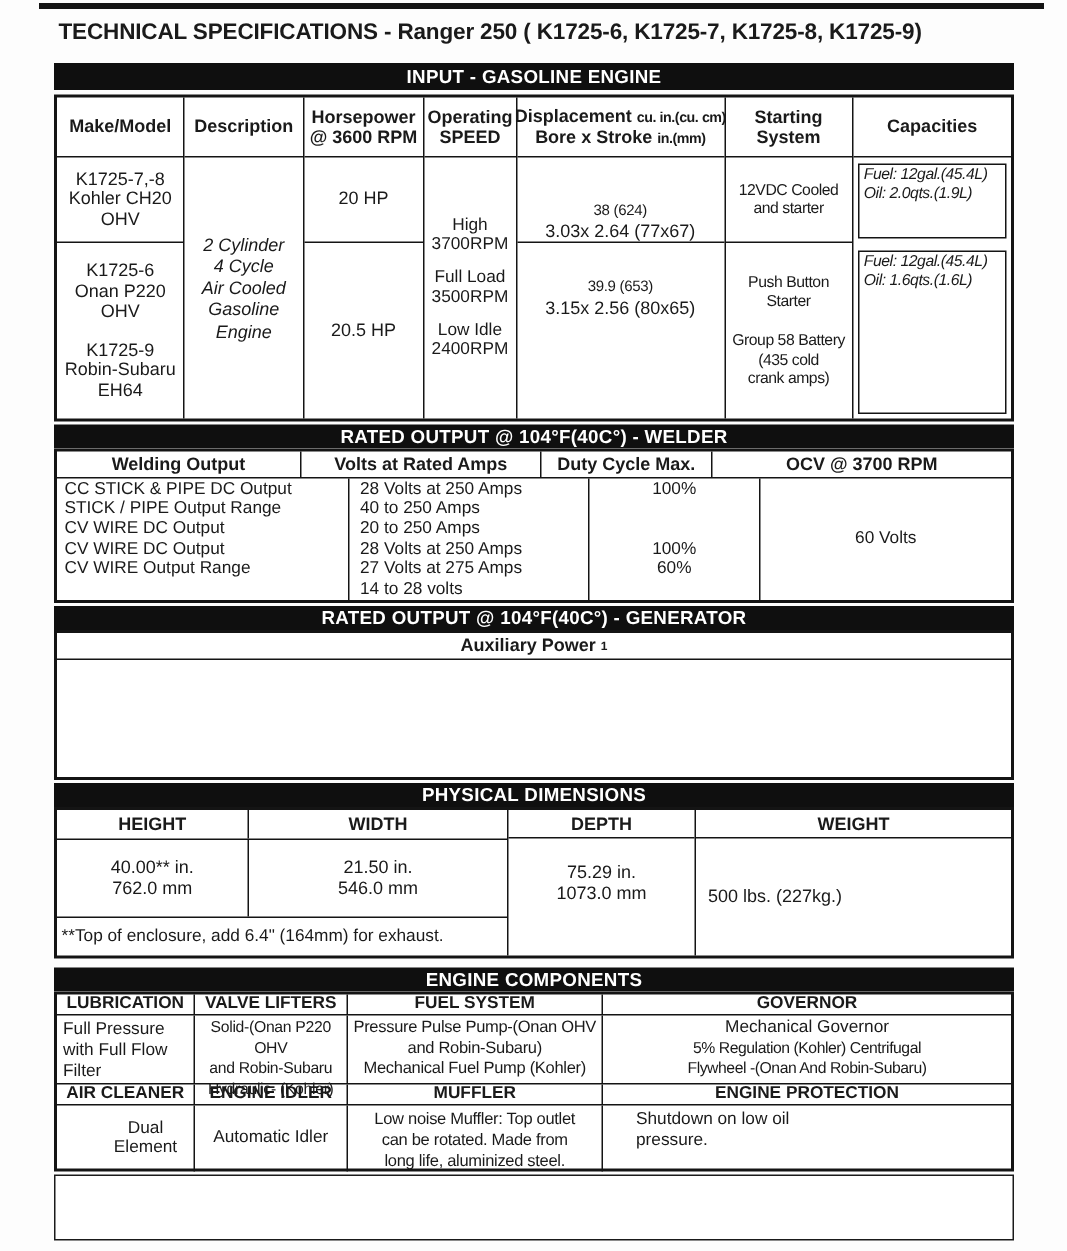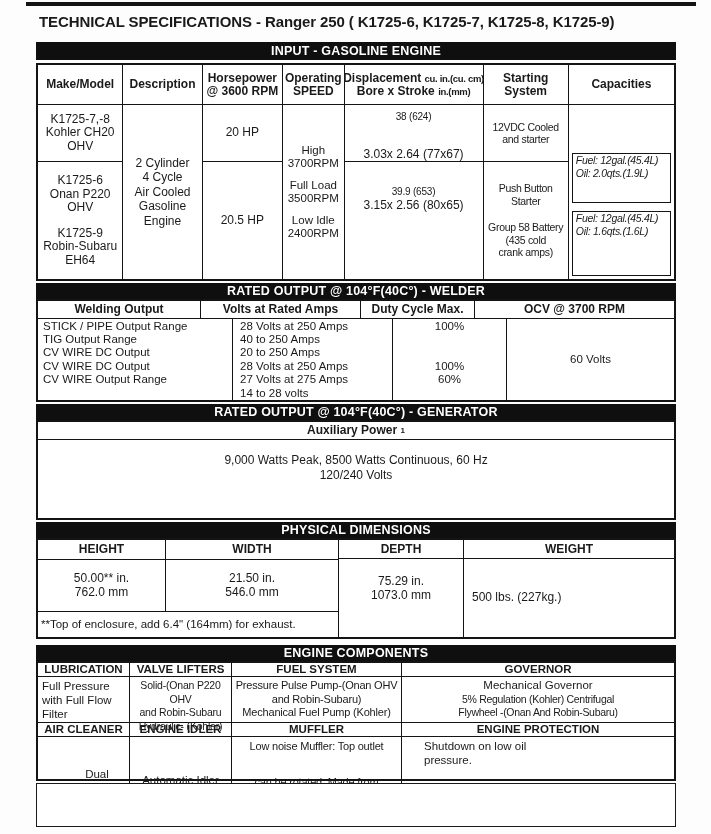--- a/index.html
+++ b/index.html
@@ -50,21 +50,21 @@
       <div>OHV</div>
       <div style="height:12px;"></div>
       <div>K1725-9</div>
       <div>Robin-Subaru</div>
       <div>EH64</div>
     </div>
   </div>
 
   <div class="col br" style="width:80px;">
     <div class="hc bb" style="height:40px;">Description</div>
-    <div class="cell" style="flex:1;line-height:14.5px;">
+    <div class="cell" style="flex:1;line-height:14.5px;font-style:italic;">
       <div>2 Cylinder</div>
       <div>4 Cycle</div>
       <div>Air Cooled</div>
       <div>Gasoline</div>
       <div>Engine</div>
     </div>
   </div>
 
   <div class="col br" style="width:81px;">
     <div class="hc bb" style="height:40px;">
@@ -94,21 +94,21 @@
         <div>2400RPM</div>
       </div>
     </div>
   </div>
 
   <div class="col br" style="width:139px;">
     <div class="hc bb" style="height:40px;">
       <div class="nw"><span>Displacement</span> <span class="smb">cu. in.(cu. cm)</span></div>
       <div class="nw"><span>Bore x Stroke</span> <span class="smb">in.(mm)</span></div>
     </div>
-    <div class="cell bb" style="height:57px;justify-content:space-between;padding-top:5px;">
+    <div class="cell bb" style="height:57px;justify-content:flex-end;padding-top:5px;">
       <div class="sm">38 (624)</div>
       <div>3.03x 2.64 (77x67)</div>
     </div>
     <div class="cell" style="flex:1;justify-content:flex-start;padding-top:23px;">
       <div class="sm">39.9 (653)</div>
       <div>3.15x 2.56 (80x65)</div>
     </div>
   </div>
 
   <div class="col br" style="width:86px;">
@@ -123,21 +123,21 @@
     <div class="cell cond" style="flex:1;">
       <div>Push Button</div>
       <div>Starter</div>
       <div style="height:14px;"></div>
       <div>Group 58 Battery</div>
       <div>(435 cold</div>
       <div>crank amps)</div>
     </div>
   </div>
 
-  <div class="col" style="width:106px;gap:44px;">
+  <div class="col" style="width:106px;">
     <div class="hc bb" style="height:40px;">Capacities</div>
     <div style="flex:1;position:relative;">
       <div class="capbox cond" style="top:4px;height:50px;">
         <div>Fuel: 12gal.(45.4L)</div>
         <div>Oil: 2.0qts.(1.9L)</div>
       </div>
       <div class="capbox cond" style="top:62px;bottom:3px;">
         <div>Fuel: 12gal.(45.4L)</div>
         <div>Oil: 1.6qts.(1.6L)</div>
       </div>
@@ -149,22 +149,22 @@
 
 <div class="tbl" style="top:299px;height:103px;flex-direction:column;">
   <div style="display:flex;height:19px;" class="bb">
     <div class="hc br" style="width:163px;">Welding Output</div>
     <div class="hc br" style="width:160px;">Volts at Rated Amps</div>
     <div class="hc br" style="width:114px;">Duty Cycle Max.</div>
     <div class="hc" style="flex:1;">OCV @ 3700 RPM</div>
   </div>
   <div style="display:flex;flex:1;">
     <div class="col br" style="width:195px;padding:1px 0 0 5px;">
+      <div class="wrow">CC  STICK &amp; PIPE  DC Output</div>
       <div class="wrow">STICK / PIPE  Output Range</div>
-      <div class="wrow">TIG Output Range</div>
       <div class="wrow">CV WIRE DC Output</div>
       <div class="wrow">CV WIRE DC Output</div>
       <div class="wrow">CV WIRE Output Range</div>
     </div>
     <div class="col br" style="width:160px;padding:1px 0 0 7px;">
       <div class="wrow">28 Volts at 250 Amps</div>
       <div class="wrow">40 to 250 Amps</div>
       <div class="wrow">20 to 250 Amps</div>
       <div class="wrow">28 Volts at 250 Amps</div>
       <div class="wrow">27 Volts at 275 Amps</div>
@@ -181,38 +181,34 @@
     <div class="cell" style="flex:1;font-size:11.5px;">60 Volts</div>
   </div>
 </div>
 
 <div class="bar" style="top:404px;height:16px;">RATED OUTPUT @ 104°F(40C°) - GENERATOR</div>
 
 <div class="tbl" style="top:420px;height:100px;flex-direction:column;">
   <div class="hc bb" style="height:18px;flex-direction:row;">
     <span>Auxiliary Power</span>&nbsp;<sup style="font-size:8px;">1</sup>
   </div>
-  <div class="cell" style="flex:1;justify-content:flex-start;padding-top:13px;line-height:15px;">
-    <div>9,000 Watts Peak, 8500 Watts Continuous, 60 Hz</div>
-    <div>120/240 Volts</div>
-  </div>
 </div>
 
 <div class="bar" style="top:522px;height:16px;">PHYSICAL DIMENSIONS</div>
 
 <div class="tbl" style="top:538px;height:101px;">
 
   <div class="col br" style="width:301px;">
     <div style="display:flex;height:19px;" class="bb">
       <div class="hc br" style="width:128px;">HEIGHT</div>
       <div class="hc" style="flex:1;">WIDTH</div>
     </div>
     <div style="display:flex;height:51px;" class="bb">
       <div class="cell br" style="width:128px;">
-        <div>50.00** in.</div>
+        <div>40.00** in.</div>
         <div>762.0 mm</div>
       </div>
       <div class="cell" style="flex:1;">
         <div>21.50 in.</div>
         <div>546.0 mm</div>
       </div>
     </div>
     <div class="cell left" style="flex:1;justify-content:center;padding-left:3px;font-size:11.5px;">**Top of enclosure, add 6.4" (164mm) for exhaust.</div>
   </div>
 
@@ -266,21 +262,21 @@
   <div style="display:flex;height:13px;" class="bb">
     <div class="hc br" style="width:92px;font-size:11.5px;">AIR CLEANER</div>
     <div class="hc br" style="width:102px;font-size:11.5px;">ENGINE IDLER</div>
     <div class="hc br" style="width:170px;font-size:11.5px;">MUFFLER</div>
     <div class="hc" style="flex:1;font-size:11.5px;">ENGINE PROTECTION</div>
   </div>
 
   <div style="display:flex;flex:1;">
     <div class="cell br" style="width:92px;font-size:11.5px;padding-left:27px;">Dual Element</div>
     <div class="cell br" style="width:102px;font-size:11.5px;">Automatic Idler</div>
-    <div class="cell br" style="width:170px;justify-content:flex-start;padding-top:3px;font-size:11px;letter-spacing:-0.2px;line-height:13.8px;gap:22px;">
+    <div class="cell br" style="width:170px;justify-content:flex-start;padding-top:3px;font-size:11px;letter-spacing:-0.2px;line-height:13.8px;">
       <div>Low noise Muffler: Top outlet</div>
       <div>can be rotated. Made from</div>
       <div>long life, aluminized steel.</div>
     </div>
     <div class="cell left" style="flex:1;justify-content:flex-start;padding:3px 0 0 22px;font-size:11.5px;line-height:13.8px;">
       <div>Shutdown on low oil</div>
       <div>pressure.</div>
     </div>
   </div>
 </div>

